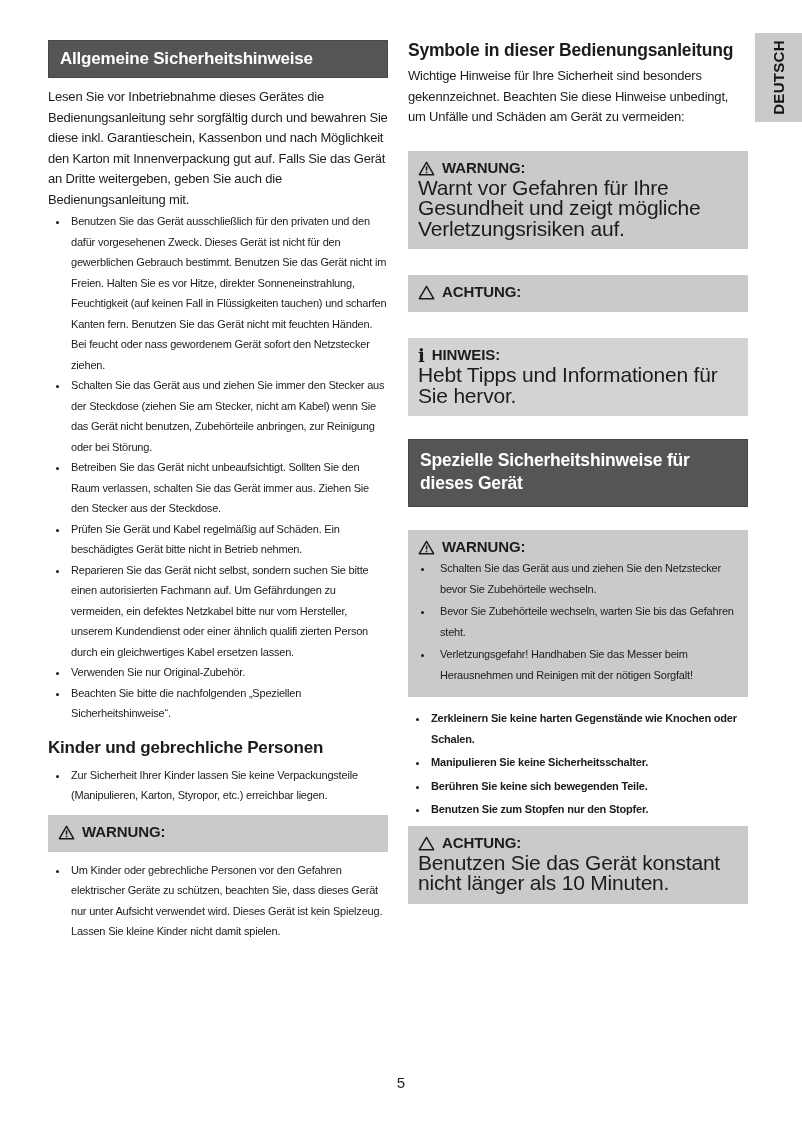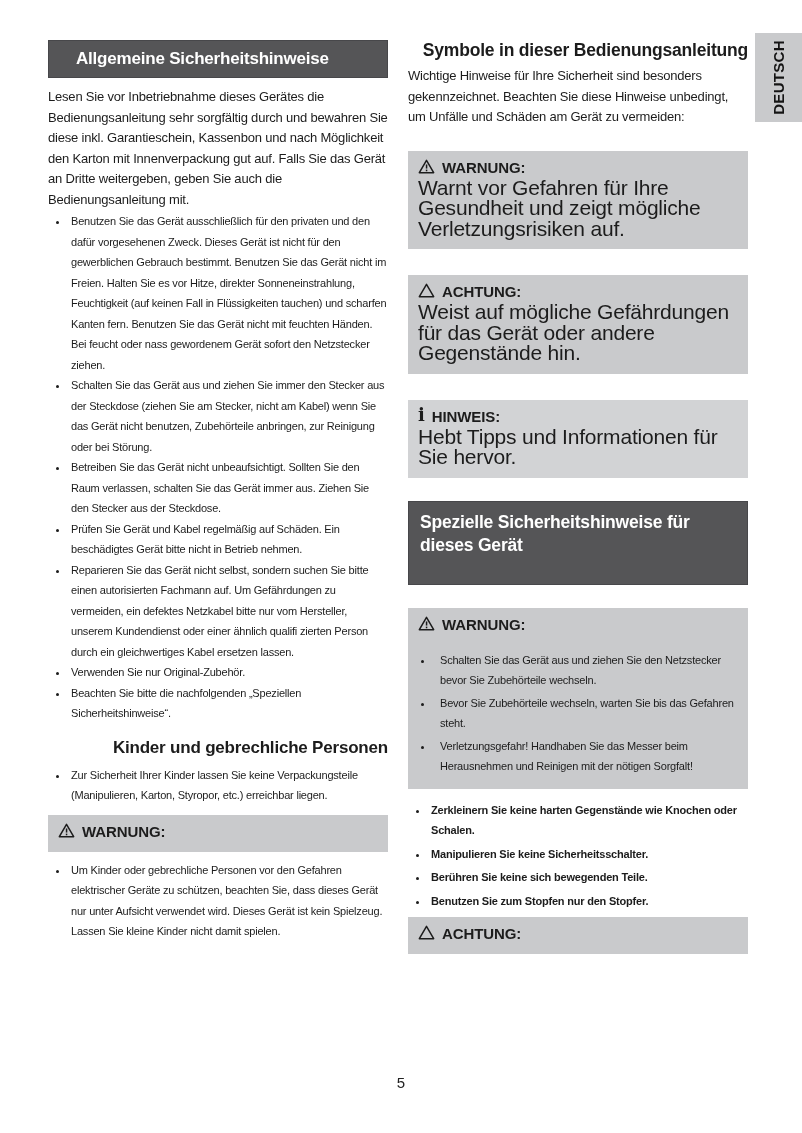--- a/index.html
+++ b/index.html
@@ -20,51 +20,51 @@
   
   .dark-bar{
     background:#555557;
     color:#ffffff;
     font-weight:bold;
     font-size:17px;
     letter-spacing:-0.2px;
     padding:8px 12px;
     box-shadow:inset 0 0 0 1px #47474a;
   }
-  .dark-bar.one-line{padding:9px 28px;}
-  .dark-bar.two-line{line-height:23px;font-size:17.5px;padding:10px 12px 28px;}
+  .dark-bar.one-line{padding:9px 12px;}
+  .dark-bar.two-line{line-height:23px;font-size:17.5px;padding:10px 12px 12px;}
 
   .body-text{
     font-size:13px;line-height:20.5px;letter-spacing:-0.2px;
     margin:9px 0 0 0;
   }
   ul.bullets{
     margin:1px 0 0 0;
     padding:0 0 0 21px;
     font-size:11px;line-height:20.5px;letter-spacing:-0.2px;
   }
   ul.bullets li{padding-left:2px;margin:0;}
   ul.bullets.spaced li{margin-bottom:3px;font-weight:bold;}
-  ul.bullets.in-box{padding-left:16px;margin-top:17px;}
+  ul.bullets.in-box{padding-left:16px;margin-top:3px;}
   ul.bullets.in-box li{padding-left:6px;margin-bottom:2px;}
 
   .center-heading{
-    text-align:right;font-weight:bold;font-size:17px;letter-spacing:-0.2px;
+    text-align:left;font-weight:bold;font-size:17px;letter-spacing:-0.2px;
     margin:14px 0 7px 0;
   }
   .top-heading{margin:0 0 5px 0;font-size:17.5px;}
 
   .gray-box{
     background:#c9cacc;
     padding:8px 10px 10px 10px;
     margin:9px 0 0 0;
   }
   .gray-box.note{background:#d2d3d5;}
   .box-label{
-    display:flex;align-items:flex-start;gap:7px;
+    display:flex;align-items:flex-end;gap:7px;
     font-weight:bold;font-size:15px;letter-spacing:-0.1px;
     margin-bottom:2px;
   }
   .box-text{font-size:21px;line-height:20.5px;letter-spacing:-0.2px;}
   .tri-icon{display:inline-flex;width:17px;height:15px;flex:0 0 auto;}
   .tri-icon svg{width:17px;height:15px;}
   .i-icon{
     font-weight:bold;font-size:18px;line-height:14px;
     font-family:"DejaVu Serif", serif;
     flex:0 0 auto;
@@ -159,21 +159,20 @@
 
       <div class="gray-box mt-gap">
         <div class="box-label">
           <span class="tri-icon">
             <svg viewBox="0 0 24 22">
                 <path d="M12 2 L22.5 20 H1.5 Z" fill="none" stroke="#1c1c1c" stroke-width="2.2" stroke-linejoin="round"></path>
               </svg>
           </span>
           <span>ACHTUNG:</span>
         </div>
-        <div class="box-text">Weist auf mögliche Gefährdungen für das Gerät oder andere Gegenstände hin.</div>
       </div>
 
       <div class="gray-box note mt-gap">
         <div class="box-label">
           <span class="i-icon">i</span>
           <span>HINWEIS:</span>
         </div>
         <div class="box-text">Hebt Tipps und Informationen für Sie hervor.</div>
       </div>
 
@@ -208,19 +207,20 @@
 
       <div class="gray-box" style="margin-top:6px;">
         <div class="box-label">
           <span class="tri-icon">
             <svg viewBox="0 0 24 22">
                 <path d="M12 2 L22.5 20 H1.5 Z" fill="none" stroke="#1c1c1c" stroke-width="2.2" stroke-linejoin="round"></path>
               </svg>
           </span>
           <span>ACHTUNG:</span>
         </div>
+        <div class="box-text">Benutzen Sie das Gerät konstant nicht länger als 10 Minuten.</div>
       </div>
     </div>
 
   </div>
 
   <div class="page-number">5</div>
 </div>
 
 </body></html>

